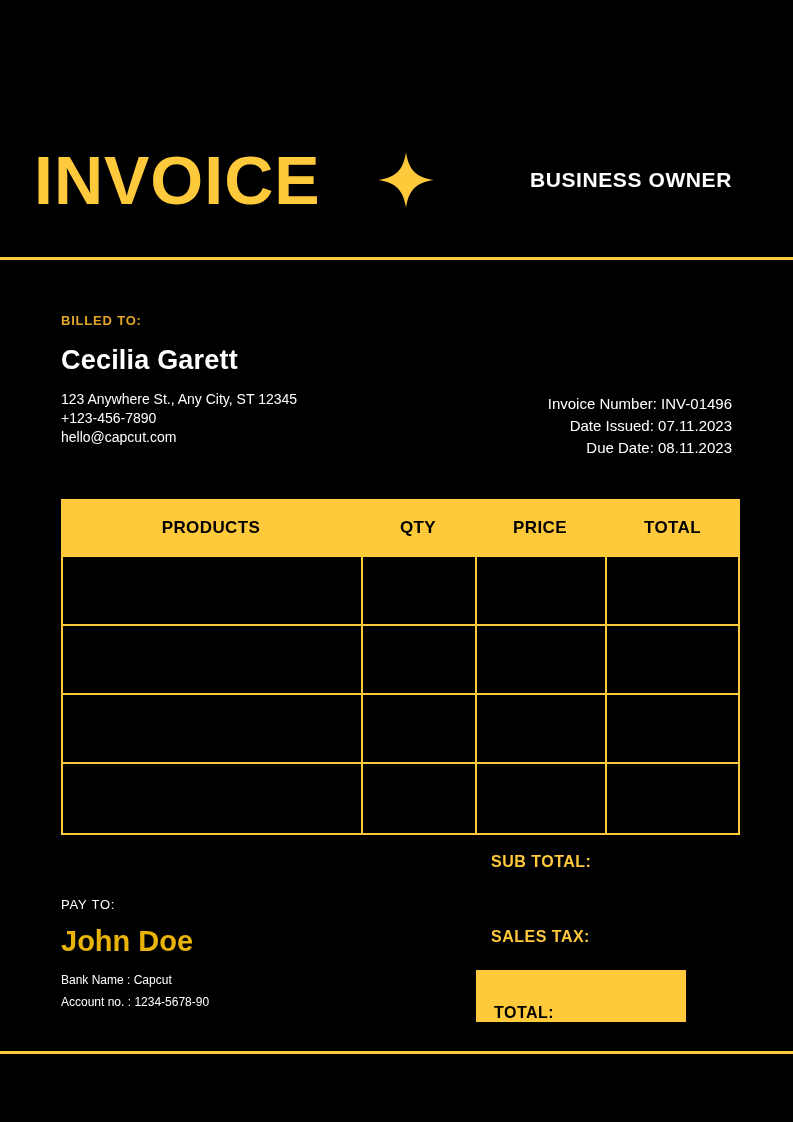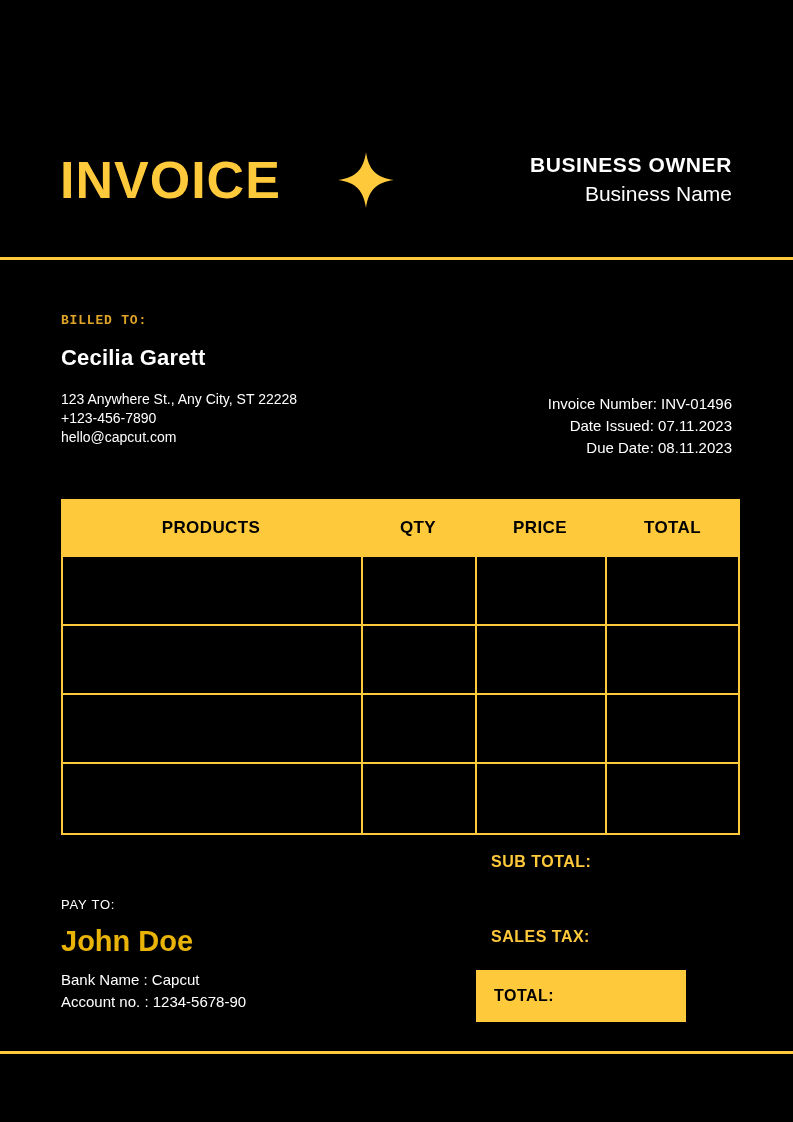--- a/index.html
+++ b/index.html
@@ -27,22 +27,22 @@
   .header {
     position: absolute;
     left: 0;
     top: 120px;
     width: 793px;
     height: 120px;
     display: flex;
     align-items: center;
   }
   .invoice-title {
-    margin-left: 60px;
-    font-size: 52px;
+    margin-left: 34px;
+    font-size: 68px;
     font-weight: bold;
     letter-spacing: 1px;
     color: #FFC93C;
     line-height: 1;
   }
   .sparkle {
     margin-left: 56px;
     margin-right: 30px;
     width: 58px;
     height: 58px;
@@ -79,27 +79,26 @@
 
   
   .billed-label {
     position: absolute;
     left: 61px;
     top: 313px;
     font-size: 13px;
     font-weight: bold;
     letter-spacing: 0.8px;
     color: #E0A528;
-    font-family: Liberation Mono, monospace;
   }
   .client-name {
     position: absolute;
     left: 61px;
     top: 345px;
-    font-size: 22px;
+    font-size: 27px;
     font-weight: bold;
     color: #ffffff;
     letter-spacing: 0.2px;
   }
   .client-details {
     position: absolute;
     left: 61px;
     top: 390px;
     font-size: 14px;
     line-height: 19px;
@@ -183,21 +182,21 @@
     left: 61px;
     top: 925px;
     font-size: 29px;
     font-weight: bold;
     color: #eab308;
   }
   .bank-lines {
     position: absolute;
     left: 61px;
     top: 969px;
-    font-size: 15px;
+    font-size: 12px;
     line-height: 22px;
     color: #ffffff;
   }
 
   
   .subtotal-label {
     position: absolute;
     left: 491px;
     top: 853px;
     font-size: 16px;
@@ -215,21 +214,21 @@
     color: #FFC93C;
   }
   .total-box {
     position: absolute;
     left: 476px;
     top: 970px;
     width: 210px;
     height: 52px;
     background: #FFC93C;
     display: flex;
-    align-items: center;
+    align-items: flex-end;
   }
   .total-box .total-label {
     margin-left: 18px;
     font-size: 16px;
     font-weight: bold;
     letter-spacing: 0.5px;
     color: #000000;
   }
 </style>
 </head>
@@ -239,30 +238,29 @@
 
   <div class="header">
     <div class="invoice-title">INVOICE</div>
 
     <svg class="sparkle" viewBox="0 0 100 100">
       <path d="M50 2 C55 33 67 45 98 50 C67 55 55 67 50 98 C45 67 33 55 2 50 C33 45 45 33 50 2 Z" fill="#FFC93C"></path>
     </svg>
 
     <div class="owner-block">
       <div class="owner-title">BUSINESS OWNER</div>
-      <div class="owner-name">Business Name</div>
     </div>
   </div>
 
   <div class="rule rule-top"></div>
 
   <div class="billed-label">BILLED TO:</div>
   <div class="client-name">Cecilia Garett</div>
   <div class="client-details">
-    <div>123 Anywhere St., Any City, ST 22228</div>
+    <div>123 Anywhere St., Any City, ST 12345</div>
     <div>+123-456-7890</div>
     <div>hello@capcut.com</div>
   </div>
 
   <div class="meta">
     <div>Invoice Number: INV-01496</div>
     <div>Date Issued: 07.11.2023</div>
     <div>Due Date: 08.11.2023</div>
   </div>
 

